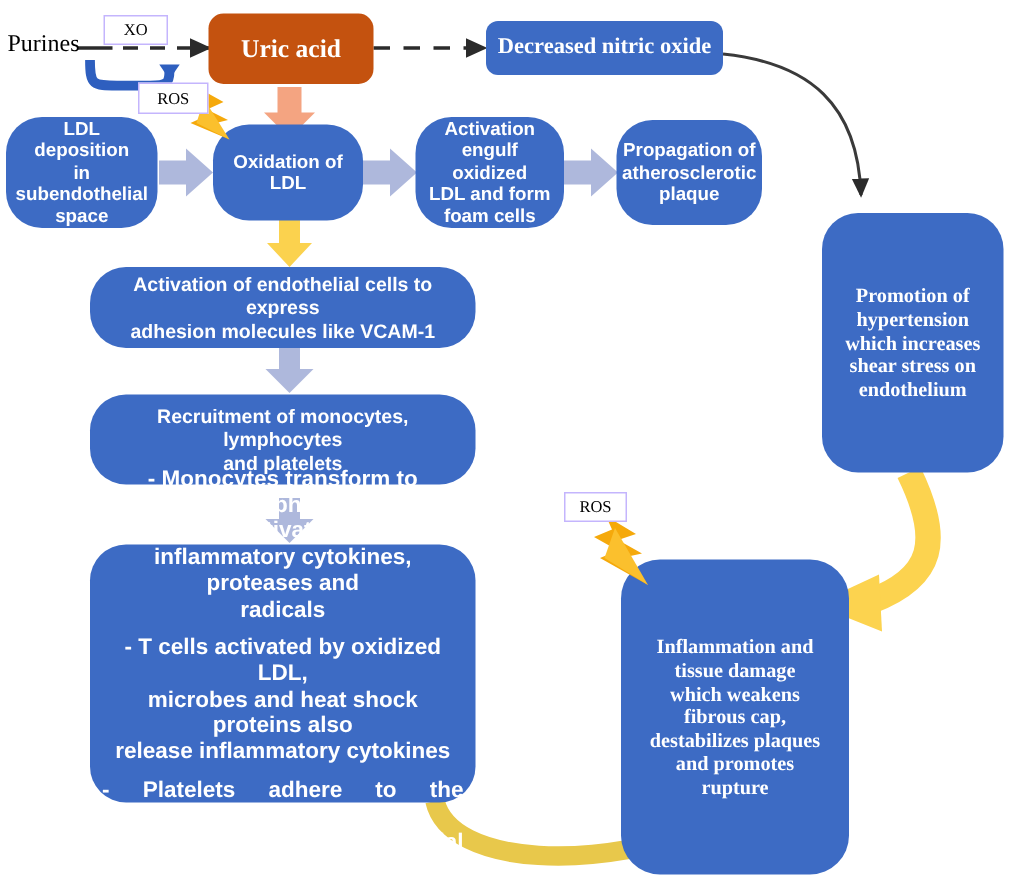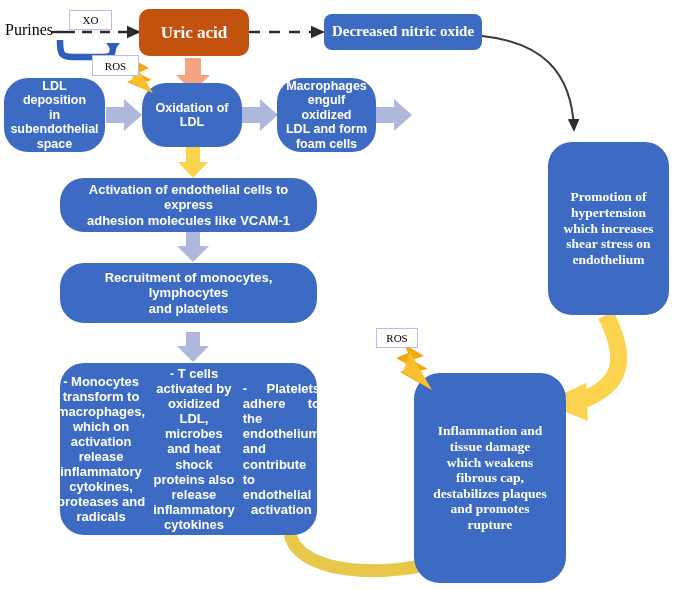--- a/index.html
+++ b/index.html
@@ -165,26 +165,31 @@
 subendothelial
 space</span>
   </div>
 
   <div class="node blue sans" style="left:142px;top:83px;width:100px;height:64px;font-size:12.5px;">
     <span>Oxidation of
 LDL</span>
   </div>
 
   <div class="node blue sans" style="left:277px;top:78px;width:99px;height:74px;font-size:12.5px;">
-    <span>Macrophages
+    <span>Activation
 engulf oxidized
 LDL and form
 foam cells</span>
   </div>
 
+  <div class="node blue sans" style="left:411px;top:80px;width:97px;height:70px;font-size:12.5px;">
+    <span>Propagation of
+atherosclerotic
+plaque</span>
+  </div>
 
   <div class="node blue sans" style="left:60px;top:178px;width:257px;height:54px;font-size:13px;">
     <span>Activation of endothelial cells to express
 adhesion molecules like VCAM-1</span>
   </div>
 
   <div class="node blue sans" style="left:60px;top:263px;width:257px;height:60px;font-size:13px;">
     <span>Recruitment of monocytes, lymphocytes
 and platelets</span>
   </div>
@@ -200,22 +205,22 @@
   <div class="node blue serif" style="left:414px;top:373px;width:152px;height:210px;font-size:13.5px;border-radius:26px;">
     <span>Inflammation and
 tissue damage
 which weakens
 fibrous cap,
 destabilizes plaques
 and promotes
 rupture</span>
   </div>
 
-  <div class="node blue sans" style="left:60px;top:363px;width:257px;height:172px;font-size:13px;
-              flex-direction:row;justify-content:center;gap:8px;padding:6px 8px;">
+  <div class="node blue sans" style="left:60px;top:363px;width:257px;height:172px;font-size:15px;
+              flex-direction:column;justify-content:center;gap:8px;padding:6px 8px;">
     <span>- Monocytes transform to macrophages,
 which on activation release
 inflammatory cytokines, proteases and
 radicals</span>
     <span>- T cells activated by oxidized LDL,
 microbes and heat shock proteins also
 release inflammatory cytokines</span>
     <span style="text-align:justify;text-align-last:center;">- Platelets adhere to the endothelium
 and contribute to endothelial activation</span>
   </div>

